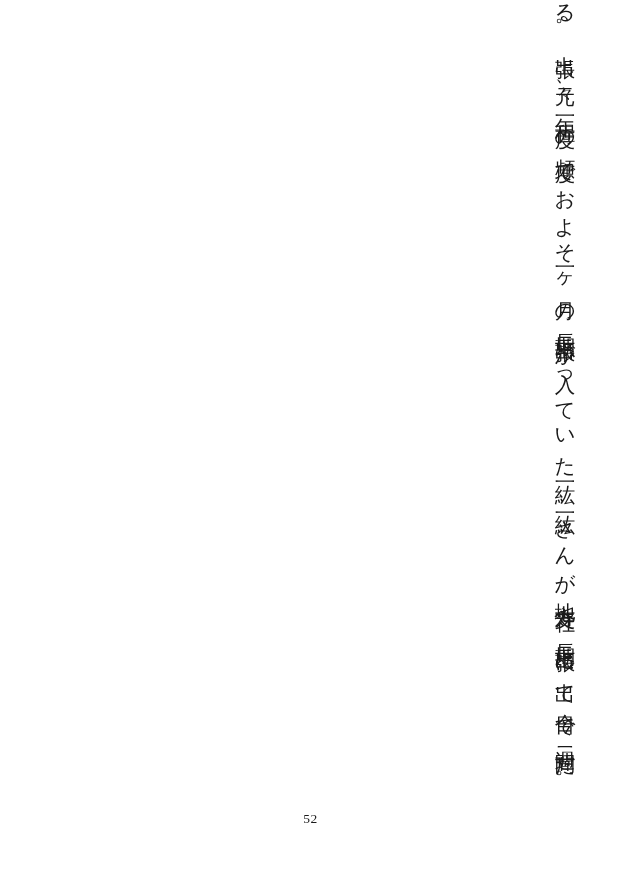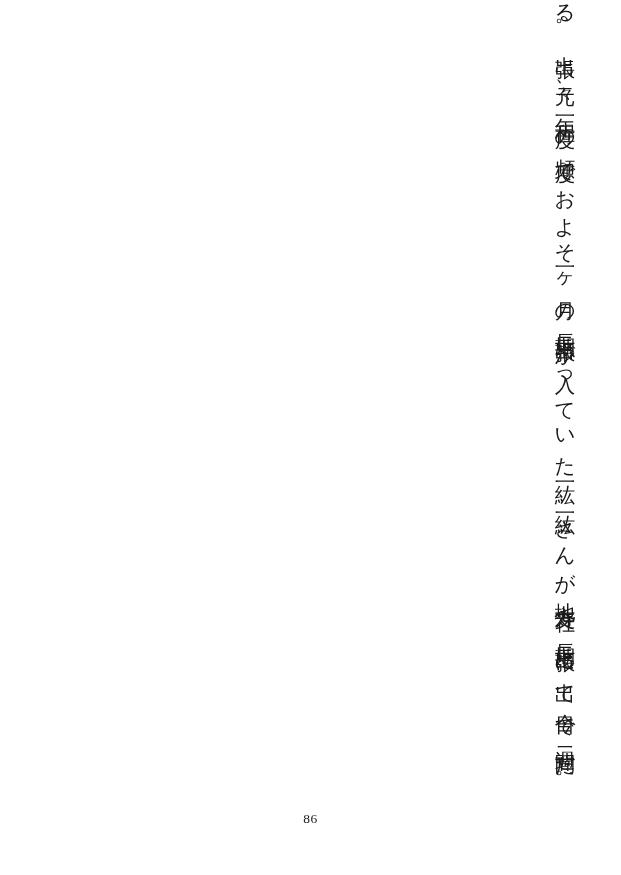--- a/index.html
+++ b/index.html
@@ -73,15 +73,15 @@
 
 <div id="page">
 
   <div id="vtext">
     <div class="vline indent">紘一さんが地方支社へ長期出張に出て今日で二週間だ。</div>
     <div class="vline indent">元々、年一程度の頻度でおよそ一ヶ月の長期出張が入っていた紘一</div>
     <div class="vline">さんだが、今回の出張はかつてないほど長い――ように感じる。出張</div>
 
   </div>
 
-  <div id="page-number">86</div>
+  <div id="page-number">52</div>
 
 </div>
 
 </body></html>

